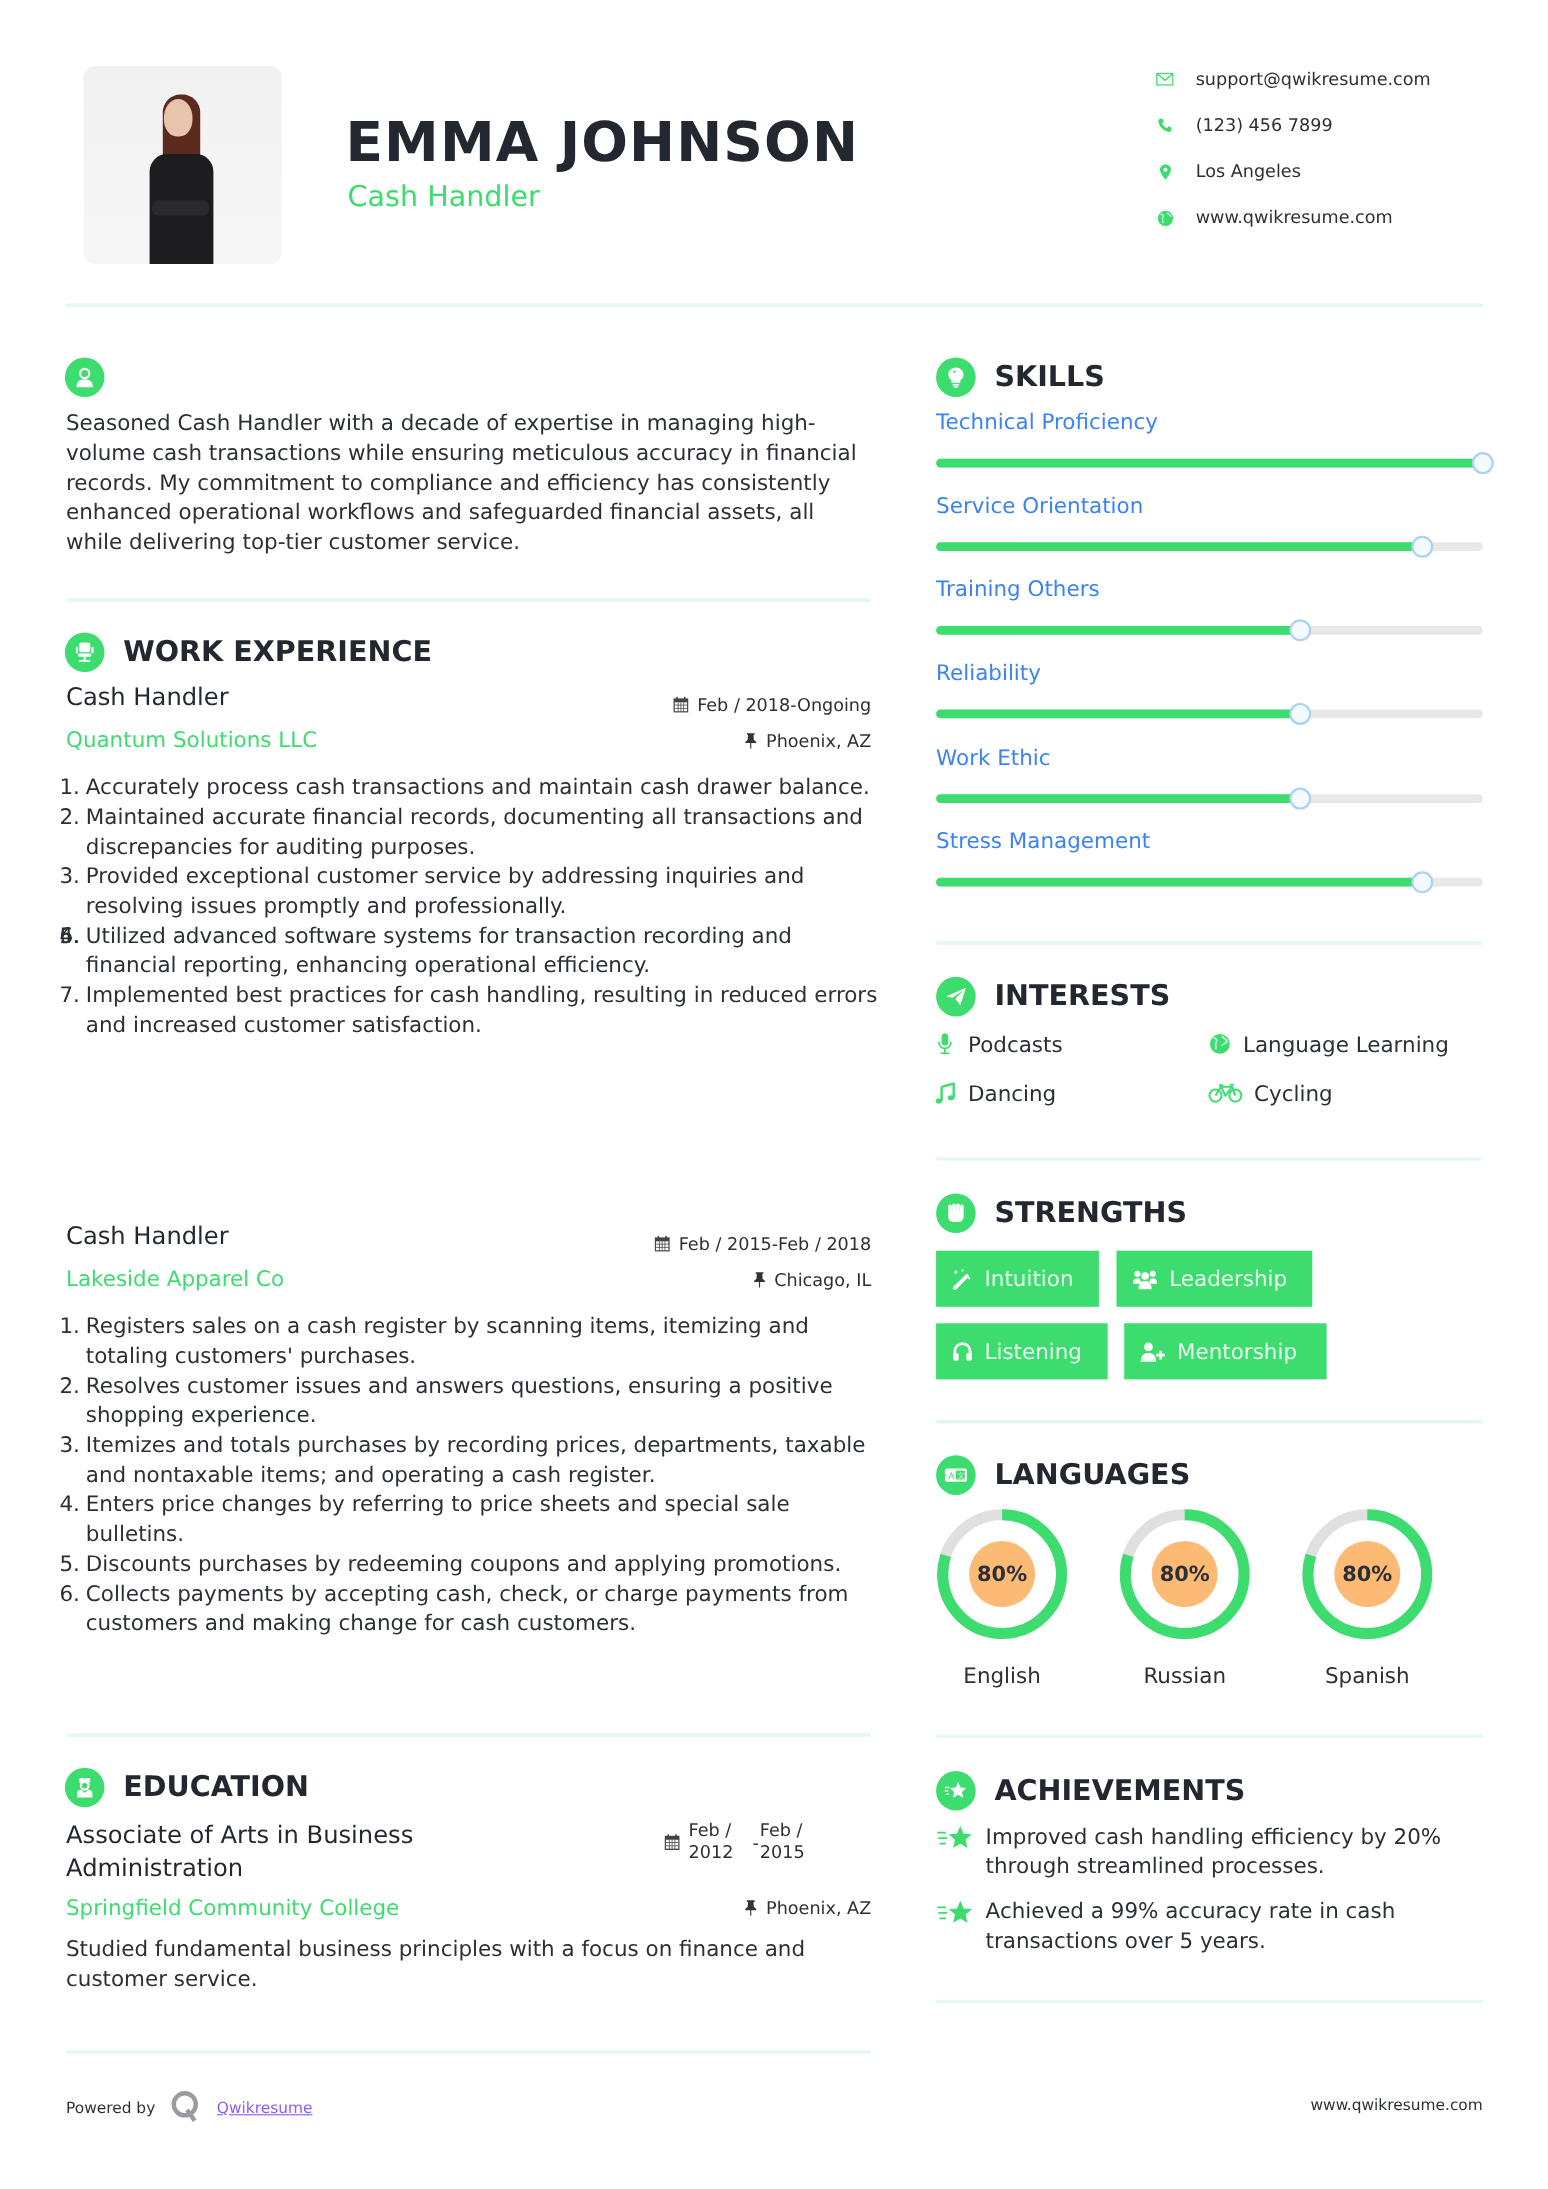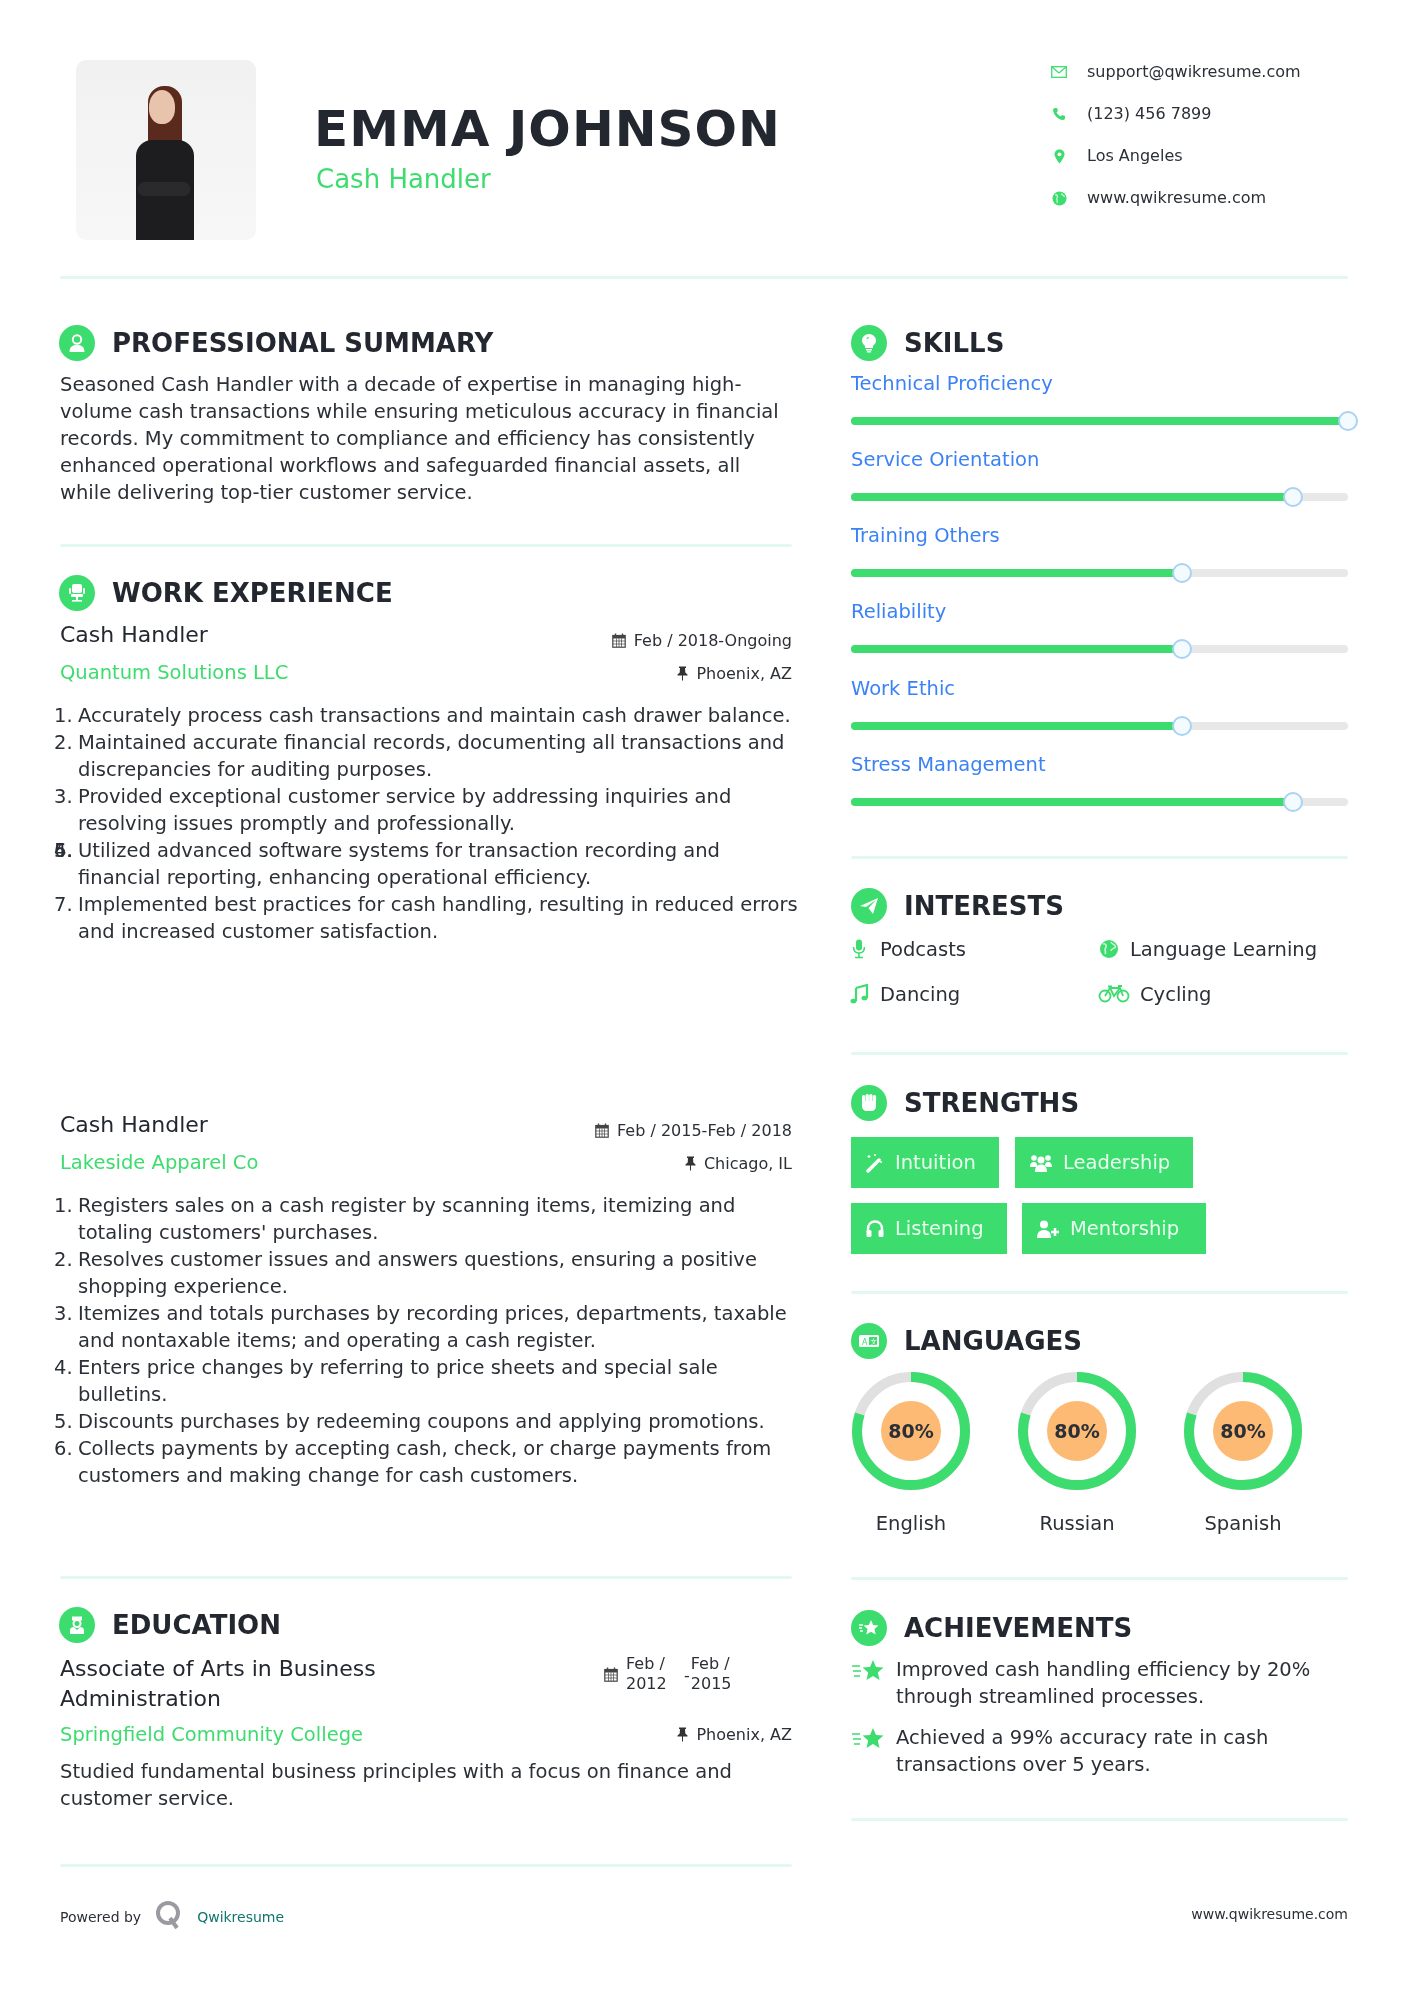--- a/index.html
+++ b/index.html
@@ -62,21 +62,21 @@
   .lang .lname { margin-top: 20px; font-size: 19.5px; color: #2b2f36; }
 
   
   .ach { position: absolute; left: 851px; width: 500px; display: flex; }
   .ach .ai { width: 36px; flex-shrink: 0; padding-top: 2px; }
   .ach .at { font-size: 19.5px; line-height: 27px; color: #2b2f36; margin-left: 9px; }
 
   
   .footer-left { position: absolute; left: 60px; top: 1900px; display: flex; align-items: center; font-size: 14px; color: #2b2f36; }
   .footer-left .q { margin: 0 14px 0 14px; }
-  .footer-left a { color: #0f766e; }
+  .footer-left a { color: #8b5cf6; text-decoration: underline; }
   .footer-right { position: absolute; right: 59px; top: 1906px; font-size: 14px; color: #2b2f36; }
 </style>
 </head>
 <body>
 
 <div class="abs photo">
   <div class="hair"></div>
   <div class="body"></div>
   <div class="head"></div>
   <div class="arms"></div>
@@ -124,21 +124,20 @@
 
 <div class="divider" style="left:60px; top:276px; width:1288px;"></div>
 
 <div class="sec-head" style="left:59px; top:324px;">
   <span class="sec-icon">
     <svg width="20" height="20" viewBox="0 0 20 20">
         <circle cx="10" cy="6.5" r="4.2" fill="none" stroke="#fff" stroke-width="2"></circle>
         <path d="M2.5 19 C2.5 13.5 6 12 10 12 C14 12 17.5 13.5 17.5 19 Z" fill="#fff"></path>
       </svg>
   </span>
-  <span class="sec-title">PROFESSIONAL SUMMARY</span>
 </div>
 <div class="para" style="left:60px; top:371px; width:725px;">Seasoned Cash Handler with a decade of expertise in managing high-volume cash transactions while ensuring meticulous accuracy in financial records. My commitment to compliance and efficiency has consistently enhanced operational workflows and safeguarded financial assets, all while delivering top-tier customer service.</div>
 
 <div class="divider" style="left:60px; top:544px; width:732px;"></div>
 
 <div class="sec-head" style="left:59px; top:574px;">
   <span class="sec-icon">
     <svg width="18" height="20" viewBox="0 0 18 20">
         <rect x="4" y="1" width="10" height="9" rx="2" fill="#fff"></rect>
         <rect x="1" y="5" width="2" height="6" rx="1" fill="#fff"></rect>

